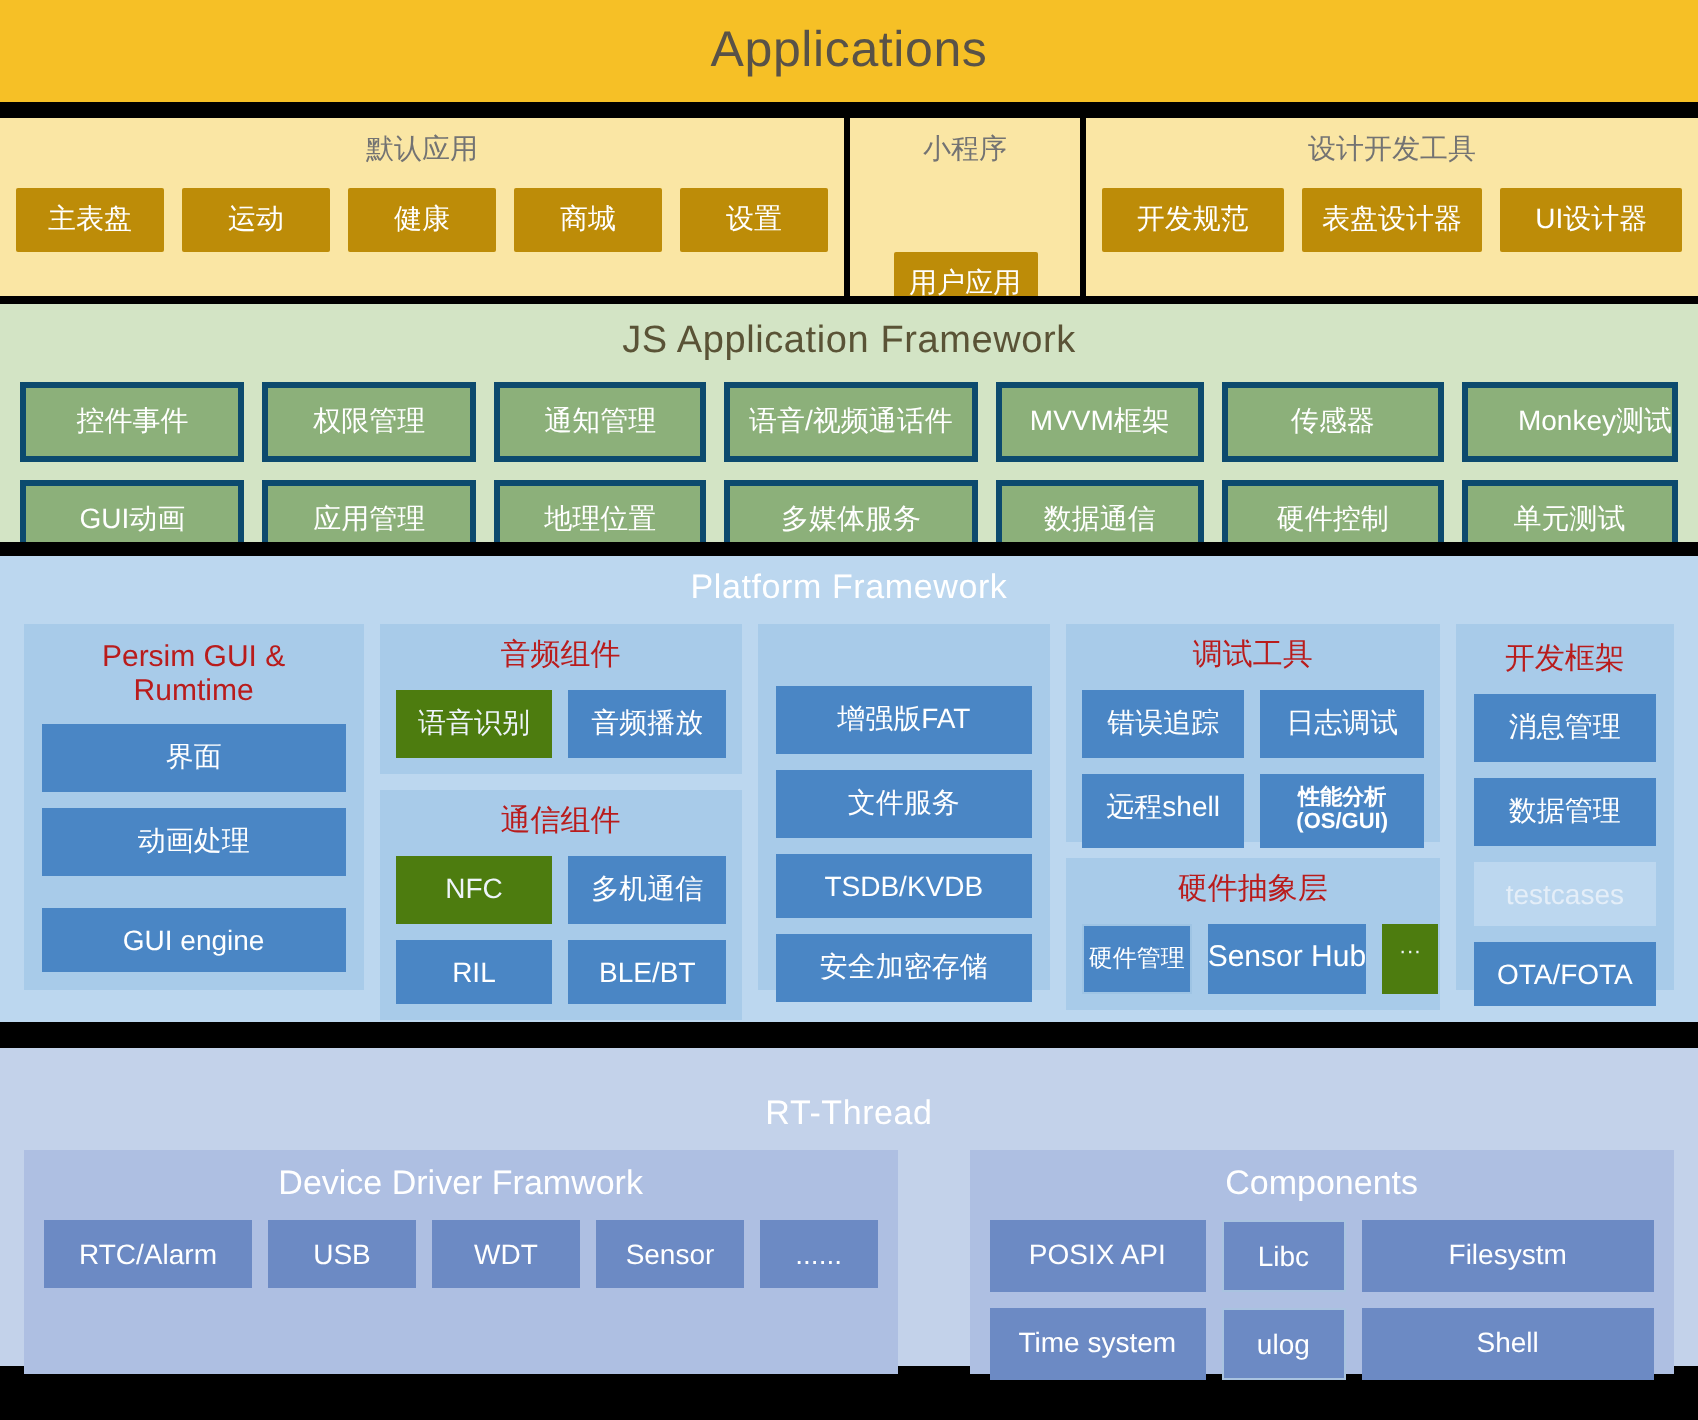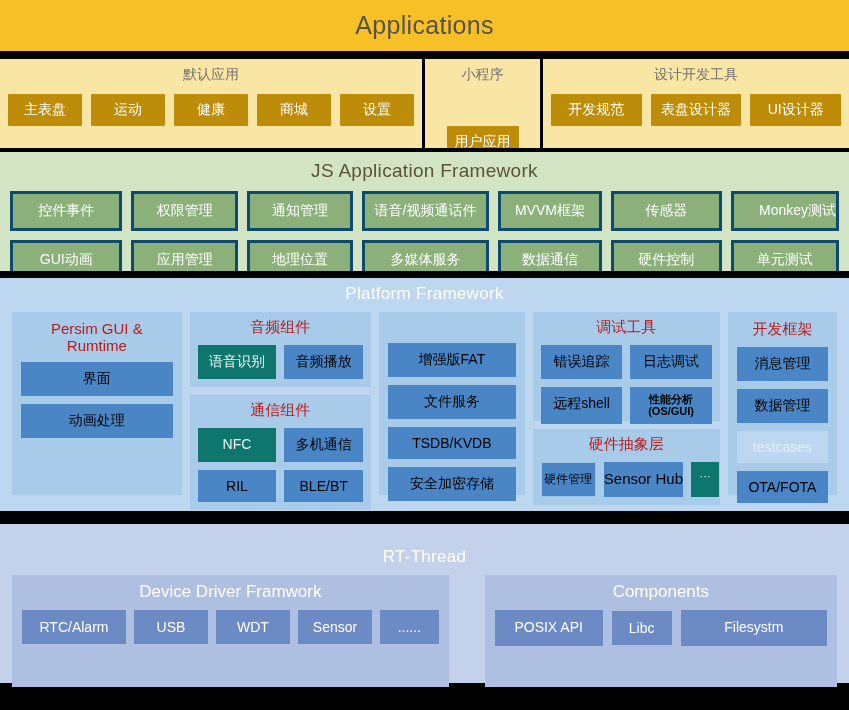--- a/index.html
+++ b/index.html
@@ -63,25 +63,25 @@
   .pf-col{
     background:#a8cbe9;box-sizing:border-box;padding:8px 9px 9px 9px;
     display:flex;flex-direction:column;
   }
   .pf-col-title{color:#b91c1c;font-size:15px;text-align:center;margin-bottom:8px;}
   .pf-sub{
     background:#a8cbe9;box-sizing:border-box;padding:6px 8px 8px 8px;
     display:flex;flex-direction:column;
   }
   .chip-b{
-    background:#4a86c5;color:#000000;font-size:14px;text-align:center;
+    background:#4a86c5;color:#ffffff;font-size:14px;text-align:center;
     padding:8px 0;box-sizing:border-box;white-space:nowrap;
   }
   .chip-b.outlined{border:1px solid #9ec4e4;}
-  .chip-b.muted{background:#0f766e;color:#eef4fa;}
+  .chip-b.muted{background:#4d7c0f;color:#eef4fa;}
   .chip-b.faint{background:#bcd7ef;color:#e4eef8;}
   .rowpair{display:flex;gap:8px;}
   .rowpair>*{flex:1;}
   .vstack{display:flex;flex-direction:column;gap:8px;}
 
   
   .c1{width:171px;}
   .c2{width:183px;background:transparent;padding:0;gap:8px;}
   .c3{width:147px;}
   .c4{width:187px;background:transparent;padding:0;gap:8px;}
@@ -180,20 +180,21 @@
 
     <div class="pf-cols">
 
       <div class="pf-col c1">
         <div class="pf-col-title">Persim GUI &amp; Rumtime</div>
         <div class="vstack">
           <div class="chip-b">界面</div>
           <div class="chip-b">动画处理</div>
         </div>
         <div style="flex:1;"></div>
+        <div class="chip-b">GUI engine</div>
       </div>
 
       <div class="pf-col c2">
         <div class="pf-sub" style="height:75px;">
           <div class="pf-col-title">音频组件</div>
           <div class="rowpair">
             <div class="chip-b muted">语音识别</div>
             <div class="chip-b">音频播放</div>
           </div>
         </div>
@@ -279,18 +280,23 @@
         </div>
       </div>
 
       <div class="rt-col rt-right">
         <div class="rt-col-title">Components</div>
         <div class="rt-row" style="margin-bottom:8px;">
           <div class="chip-r" style="flex:0 0 108px;">POSIX API</div>
           <div class="chip-r outlined" style="flex:0 0 62px;">Libc</div>
           <div class="chip-r" style="flex:1;">Filesystm</div>
         </div>
+        <div class="rt-row">
+          <div class="chip-r" style="flex:0 0 108px;">Time system</div>
+          <div class="chip-r outlined" style="flex:0 0 62px;">ulog</div>
+          <div class="chip-r" style="flex:1;">Shell</div>
+        </div>
       </div>
 
     </div>
   </div>
 
 </div>
 
 </body></html>

